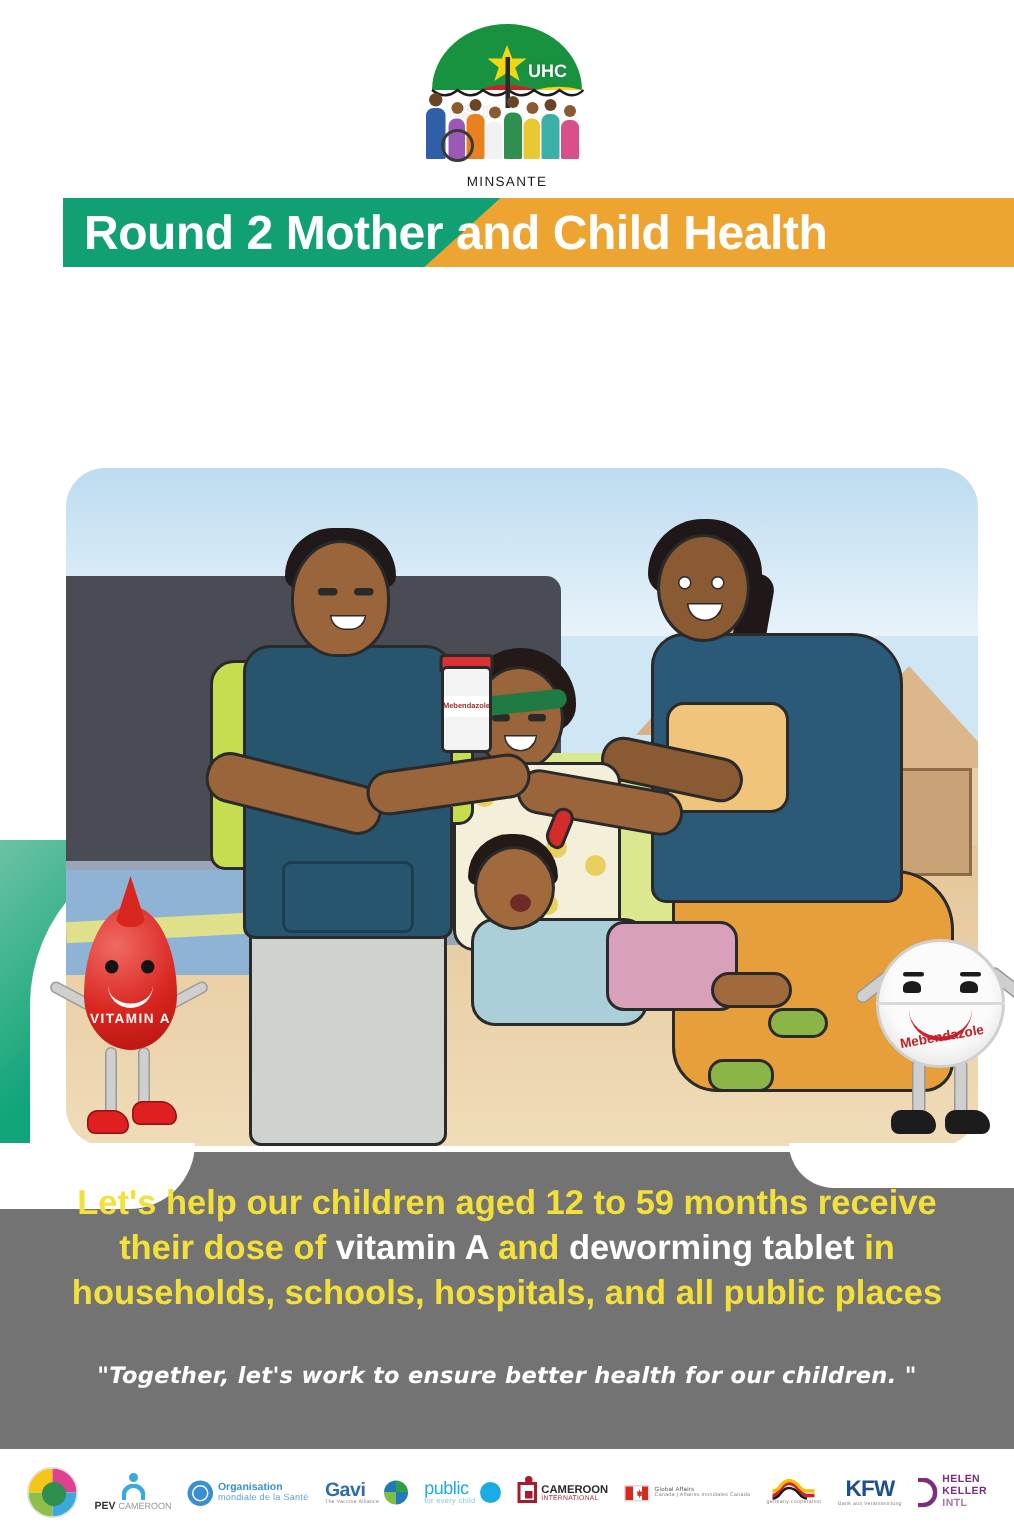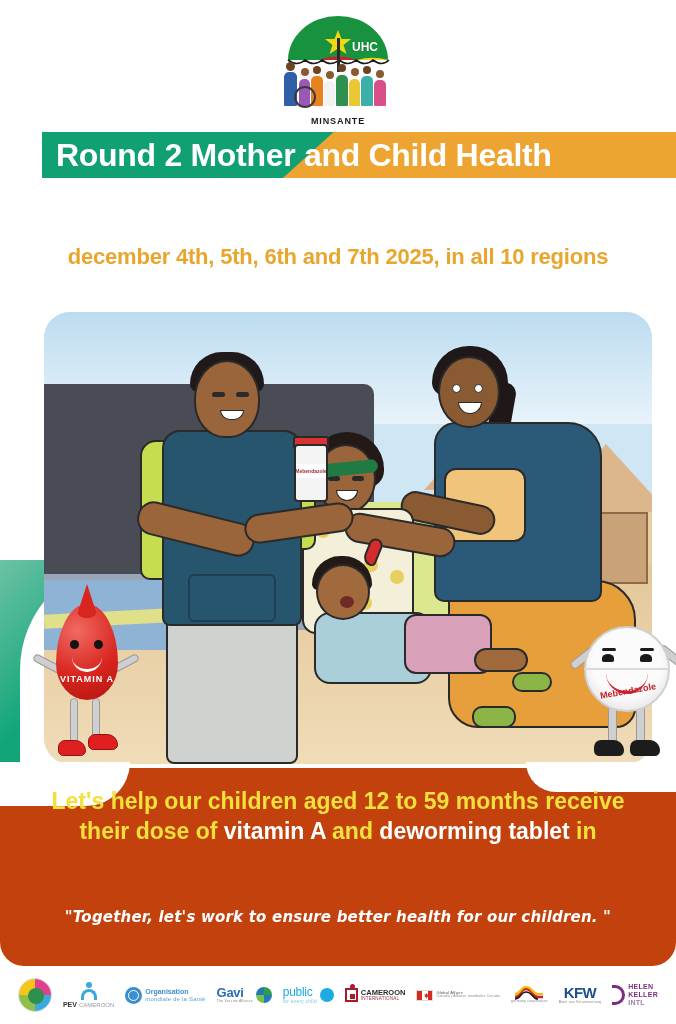--- a/index.html
+++ b/index.html
@@ -28,21 +28,21 @@
   .logo { position:relative; width:120px; height:112px; }
   .umbrella { position:absolute; left:8px; top:2px; width:104px; height:52px; }
   .logo-pole { position:absolute; left:59px; top:26px; width:3px; height:34px;
                background:#2b2b2b; }
   .logo-people { position:absolute; left:4px; top:46px; width:112px; height:48px; }
   .person { position:absolute; bottom:0; border-radius:5px 5px 1px 1px; }
   .phead { position:absolute; border-radius:50%; }
   .wheel { position:absolute; border:2.5px solid #3a3a3a; border-radius:50%;
            background:transparent; }
   .minsante { position:absolute; left:0; right:0; bottom:-2px; text-align:center;
-              font-size:9px; font-weight:bold; letter-spacing:.9px; color:#1a1a1a; }
+              font-size:9px; font-weight:normal; letter-spacing:.9px; color:#1a1a1a; }
   .csu-txt { position:absolute; font-size:12px; font-weight:bold; color:#fff;
              text-shadow:0 0 1px rgba(0,0,0,.35); }
 
   
   .title-block { position:absolute; left:0; right:0; top:132px; }
   .tbar { position:relative; height:46px; margin-bottom:6px; overflow:hidden; }
   .tbar .fill-green, .tbar .fill-orange { position:absolute; top:0; bottom:0; }
   .tbar .fill-green { left:0; right:0; background:#11a074; }
   .tbar .fill-orange { left:0; right:0; background:#eda431; }
   .tbar .t-text {
@@ -204,21 +204,21 @@
               border-radius:2px; top:38px; }
   .meb-smile { position:absolute; left:34px; top:62px; width:42px; height:22px;
                border-bottom:3px solid #d4202a; border-radius:0 0 42px 42px; }
   .meb-label { position:absolute; left:18px; top:76px; width:76px; text-align:center;
                color:#c01f28; font-size:9px; font-weight:bold;
                transform:rotate(-10deg); }
   .shoe-black { position:absolute; background:#1c1c1c; border-radius:8px 12px 6px 6px; }
 
   
   .msg-panel { position:absolute; left:0; right:0; top:768px; height:198px;
-               background:#c2410c;border-radius:24px; }
+               background:#737373; }
   .msg-panel .curve-left { position:absolute; left:-10px; top:-6px; width:140px;
                height:44px; background:#fff; border-radius:0 0 90px 0; }
   .msg-panel .curve-right { position:absolute; right:-10px; top:-6px; width:160px;
                height:30px; background:#fff; border-radius:0 0 0 80px; }
   .msg-line { text-align:center; color:#f3e03a; font-size:23px; font-weight:bold;
               white-space:nowrap; line-height:30px; }
   .msg-line .hl { color:#ffffff; }
   .msg-body { position:absolute; left:0; right:0; top:18px; }
   .quote { position:absolute; left:0; right:0; top:140px; text-align:center;
            color:#ffffff; font-style:italic; font-weight:bold; font-size:15px;
@@ -312,21 +312,20 @@
   </div>
 
   <div class="title-block">
     <div class="tbar" id="tbar1">
       <div class="fill-green"></div>
       <div class="fill-orange"></div>
       <div class="t-text">Round 2 Mother and Child Health</div>
     </div>
   </div>
 
-  <div class="dateline">december 4th, 5th, 6th and 7th 2025, in all 10 regions</div>
 
   <div class="illus">
     <div class="sky"></div>
     <div class="mid-ground"></div>
     <div class="ground"></div>
 
     <div class="hut" style="left:380px; top:96px;">
       <div class="hut-roof" style="border-left:74px solid transparent; border-right:74px solid transparent; border-bottom:82px solid #d9b184; left:0; top:0;"></div>
       <div class="hut-wall" style="left:28px; top:82px; width:92px; height:78px;"></div>
     </div>
@@ -442,20 +441,23 @@
     <div class="curve-left"></div>
     <div class="curve-right"></div>
 
     <div class="msg-body">
       <div class="msg-line">
         <span>Let's help our children aged 12 to 59 months receive</span>
       </div>
       <div class="msg-line">
         <span>their dose of </span><span class="hl">vitamin A</span><span> and </span><span class="hl">deworming tablet</span><span> in</span>
       </div>
+      <div class="msg-line">
+        <span>households, schools, hospitals, and all public places</span>
+      </div>
     </div>
 
     <div class="quote">"Together, let's work to ensure better health for our children. "</div>
   </div>
 
   <div class="partners">
 
     <div class="plogo">
       <div class="circle-logo">
         <div class="cl-seg" style="left:0; top:0; background:#f5c518;"></div>

